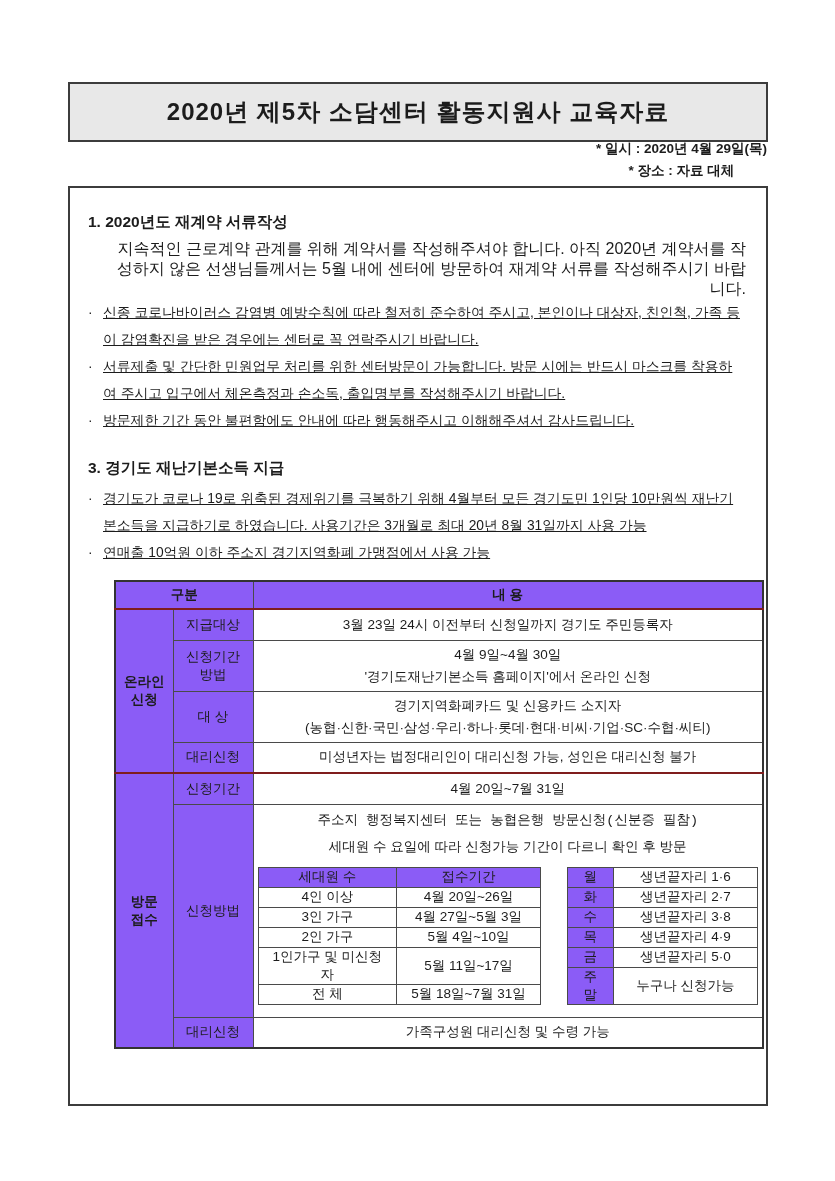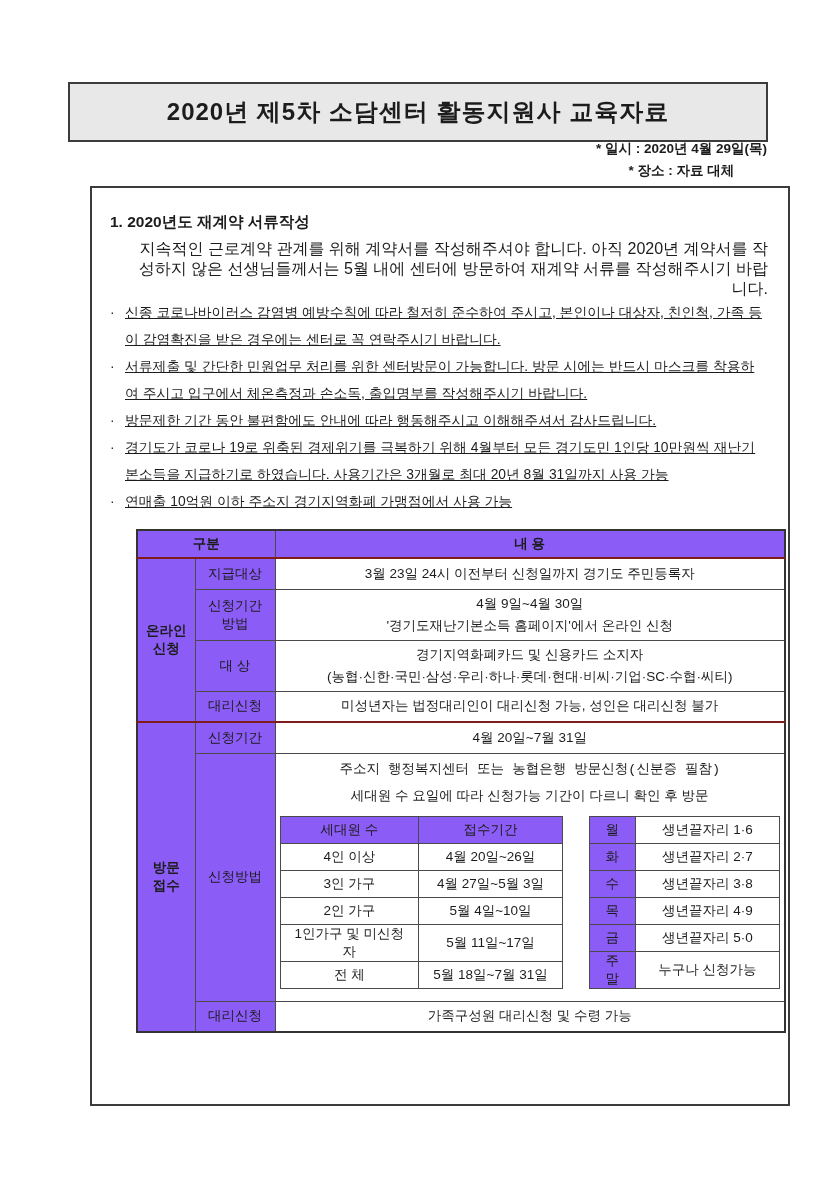--- a/index.html
+++ b/index.html
@@ -23,21 +23,20 @@
     position: absolute; right: 68px; top: 138px;
     font-size: 13.5px; font-weight: bold; line-height: 22px;
     text-align: center;
   }
   .content-box {
     position: absolute; left: 68px; top: 186px;
     width: 700px; height: 920px;
     border: 2px solid #3c3c3c;
     padding: 14px 20px 16px 18px;
     overflow: hidden;
-    margin-left: 22px;
   }
   .sec-heading {
     font-size: 15.5px; font-weight: bold;
     margin: 10px 0 6px 0;
   }
   .sec-body {
     font-size: 16px; line-height: 20px;
     padding-left: 15px;
     text-align: right;
   }
@@ -78,21 +77,21 @@
     display: flex; justify-content: center; align-items: flex-start;
     gap: 26px; margin: 7px 0 9px 0;
   }
   .inner-table {
     border-collapse: collapse;
     font-size: 13.5px;
     border: 1.5px solid #4a4a4a;
   }
   .inner-table td, .inner-table th {
     border: 1px solid #4a4a4a;
-    height: 27px; padding: 0 9px;
+    height: 20px; padding: 0 9px;
     text-align: center; font-weight: normal;
   }
   .col-hh1 { width: 140px; } .col-hh2 { width: 145px; }
   .col-day { width: 46px; }  .col-dayval { width: 146px; }
 </style>
 </head>
 <body>
 
 <div>
 
@@ -118,20 +117,21 @@
       <div class="bullet-item">
         <span class="bullet-dot">·</span>
         <span class="bullet-text">서류제출 및 간단한 민원업무 처리를 위한 센터방문이 가능합니다. 방문 시에는 반드시 마스크를 착용하여 주시고 입구에서 체온측정과 손소독, 출입명부를 작성해주시기 바랍니다.</span>
       </div>
       <div class="bullet-item">
         <span class="bullet-dot">·</span>
         <span class="bullet-text">방문제한 기간 동안 불편함에도 안내에 따라 행동해주시고 이해해주셔서 감사드립니다.</span>
       </div>
     </div>
 
+    <div class="sec-heading" style="margin-top:24px;">3. 경기도 재난기본소득 지급</div>
     <div class="bullet-list">
       <div class="bullet-item">
         <span class="bullet-dot">·</span>
         <span class="bullet-text">경기도가 코로나 19로 위축된 경제위기를 극복하기 위해 4월부터 모든 경기도민 1인당 10만원씩 재난기본소득을 지급하기로 하였습니다. 사용기간은 3개월로 최대 20년 8월 31일까지 사용 가능</span>
       </div>
       <div class="bullet-item">
         <span class="bullet-dot">·</span>
         <span class="bullet-text">연매출 10억원 이하 주소지 경기지역화폐 가맹점에서 사용 가능</span>
       </div>
     </div>

